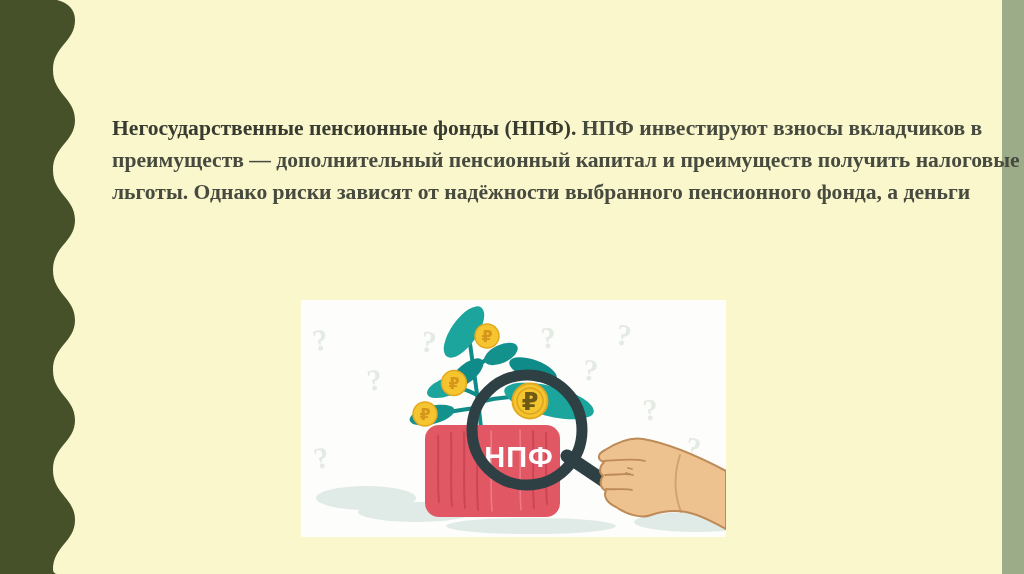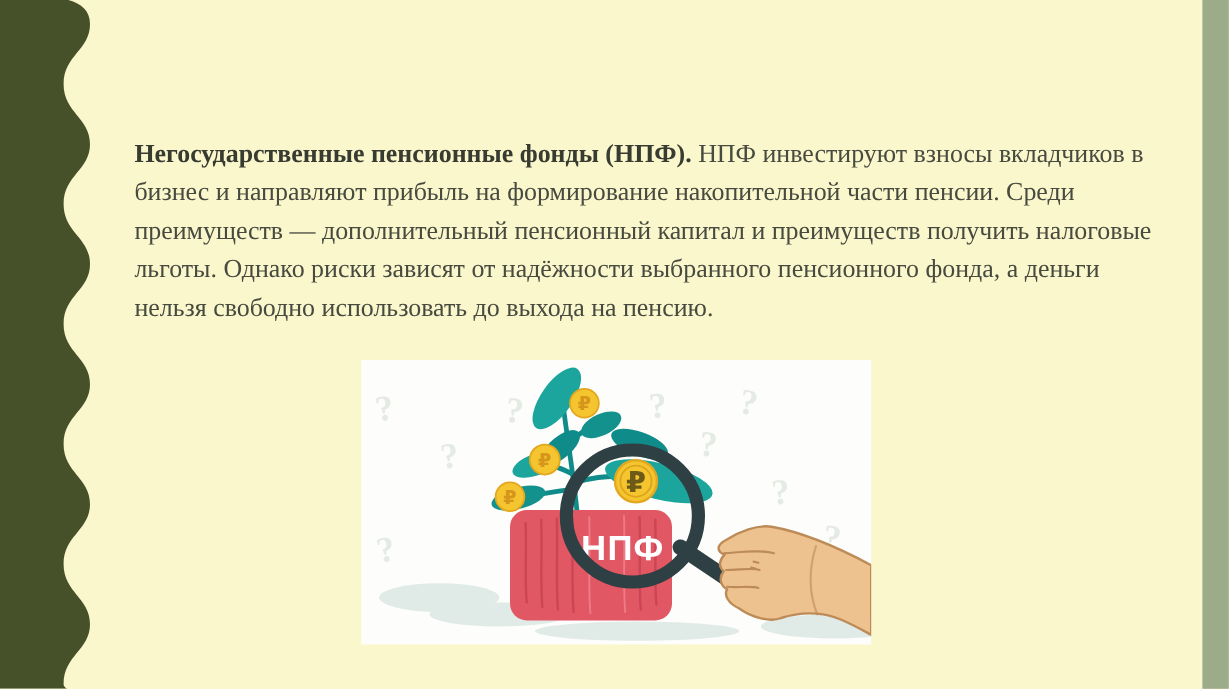--- a/index.html
+++ b/index.html
@@ -5,21 +5,21 @@
   html,body{margin:0;padding:0;}
   body{
     width:1024px;height:574px;position:relative;overflow:hidden;
     background:#faf7cd;
     font-family:"Liberation Serif", serif;
   }
   .left-band{position:absolute;left:0;top:0;width:80px;height:574px;}
   .right-strip{position:absolute;right:0;top:0;width:22px;height:574px;background:#9cab88;}
   .paragraph{
     position:absolute;left:112px;top:112px;width:860px;
-    font-size:21.6px;line-height:32px;color:#474a3e;
+    font-size:21.6px;line-height:32px;color:#474a3e;font-weight:bold;
   }
   .paragraph .line{white-space:nowrap;height:32px;}
   .paragraph b{color:#383b30;}
   .illustration{
     position:absolute;left:301px;top:300px;width:425px;height:237px;
     background:#fdfdfb;
   }
   .illustration svg{display:block;}
   .qmark{
     font-family:"Liberation Serif", serif;
@@ -54,24 +54,22 @@
       C53,494 75,498 75,520
       C75,542 53,546 53,570
       C53,572 55,574 57,574
       L0,574 Z"></path>
   </svg>
 
   <div class="right-strip"></div>
 
   <div class="paragraph">
     <div class="line"><b>Негосударственные пенсионные фонды (НПФ).</b><span> НПФ инвестируют взносы вкладчиков в</span></div>
-    <div class="line">бизнес и направляют прибыль на формирование накопительной части пенсии. Среди</div>
     <div class="line">преимуществ — дополнительный пенсионный капитал и преимуществ получить налоговые</div>
     <div class="line">льготы. Однако риски зависят от надёжности выбранного пенсионного фонда, а деньги</div>
-    <div class="line">нельзя свободно использовать до выхода на пенсию.</div>
   </div>
 
   <div class="illustration">
     <svg width="425" height="237" viewBox="0 0 425 237" xmlns="http://www.w3.org/2000/svg">
 
       <g fill="#e0ebe8">
         <ellipse cx="65" cy="198" rx="50" ry="12"></ellipse>
         <ellipse cx="115" cy="212" rx="58" ry="10"></ellipse>
         <ellipse cx="230" cy="226" rx="85" ry="8"></ellipse>
         <ellipse cx="395" cy="222" rx="62" ry="10"></ellipse>

